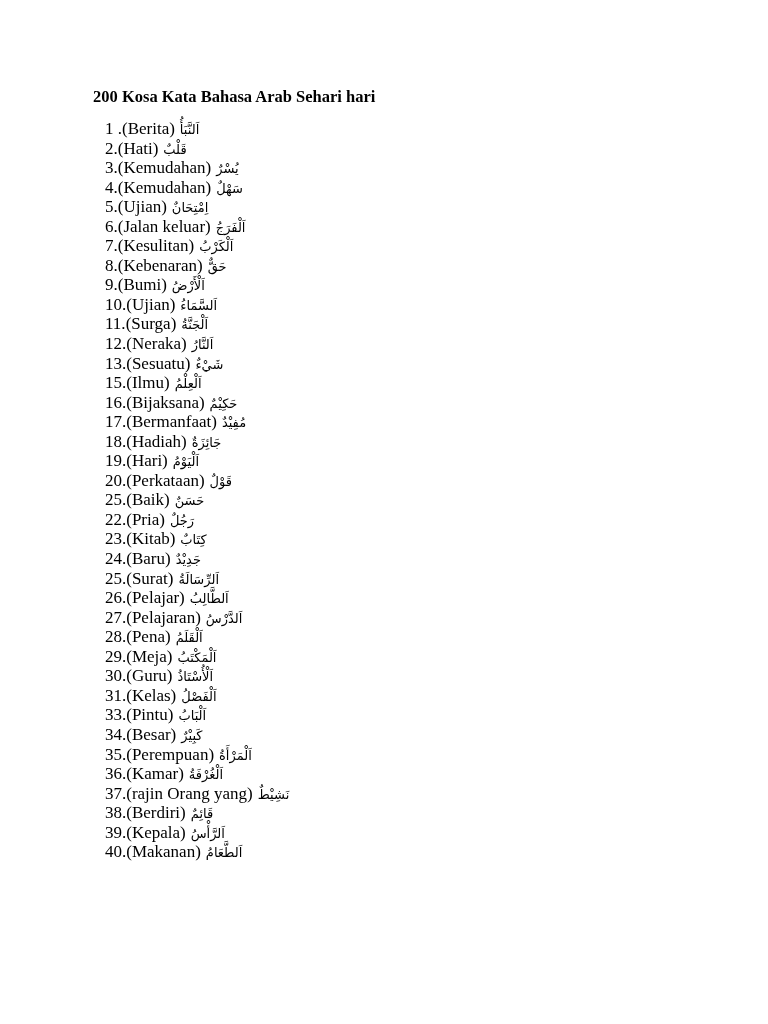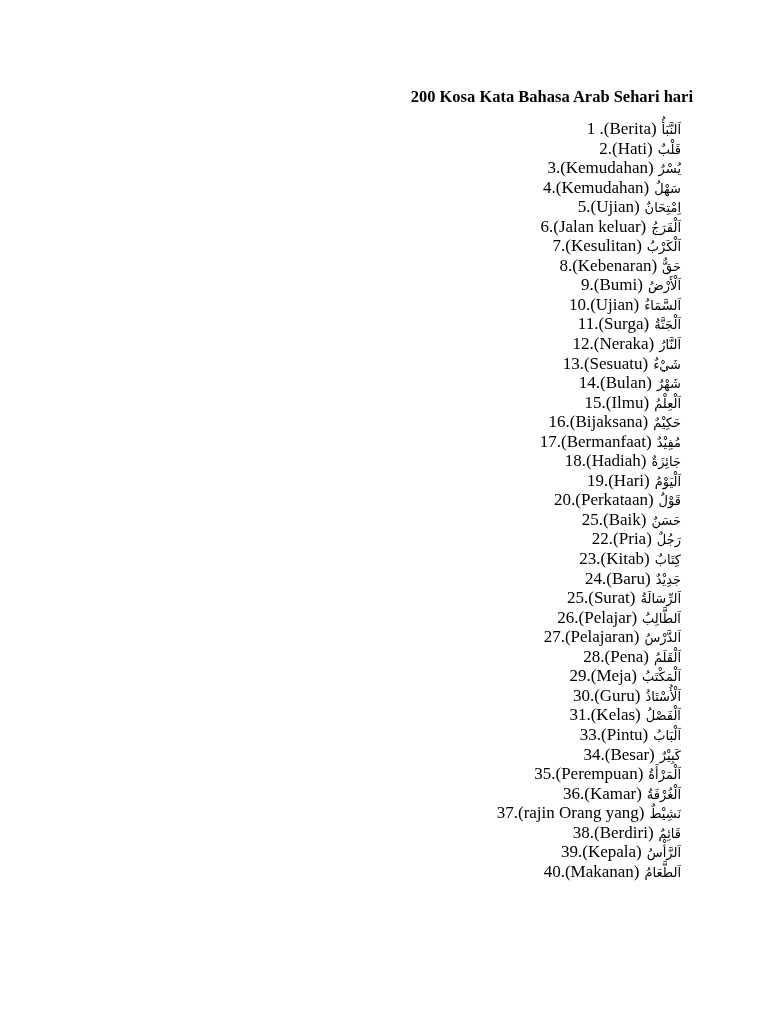--- a/index.html
+++ b/index.html
@@ -13,21 +13,20 @@
       position: relative;
       overflow: hidden;
       font-family: "Liberation Serif", "DejaVu Serif", serif;
       color: #000000;
     }
     .page {
       position: absolute;
       left: 93px;
       top: 87px;
       width: 600px;
-      text-align: right;
     }
     .doc-title {
       font-weight: bold;
       font-size: 16.5px;
       line-height: 20px;
       margin: 0;
       white-space: nowrap;
     }
     .subtitle {
       margin-top: 16px;
@@ -66,21 +65,20 @@
       <li class="entry"><span class="num">4.</span><span class="meaning">(Kemudahan)</span><span class="arabic" dir="rtl" lang="ar">سَهْلٌ</span></li>
       <li class="entry"><span class="num">5.</span><span class="meaning">(Ujian)</span><span class="arabic" dir="rtl" lang="ar">اِمْتِحَانٌ</span></li>
       <li class="entry"><span class="num">6.</span><span class="meaning">(Jalan keluar)</span><span class="arabic" dir="rtl" lang="ar">اَلْفَرَجُ</span></li>
       <li class="entry"><span class="num">7.</span><span class="meaning">(Kesulitan)</span><span class="arabic" dir="rtl" lang="ar">اَلْكَرْبُ</span></li>
       <li class="entry"><span class="num">8.</span><span class="meaning">(Kebenaran)</span><span class="arabic" dir="rtl" lang="ar">حَقٌّ</span></li>
       <li class="entry"><span class="num">9.</span><span class="meaning">(Bumi)</span><span class="arabic" dir="rtl" lang="ar">اَلْأَرْضُ</span></li>
       <li class="entry"><span class="num">10.</span><span class="meaning">(Ujian)</span><span class="arabic" dir="rtl" lang="ar">اَلسَّمَاءُ</span></li>
       <li class="entry"><span class="num">11.</span><span class="meaning">(Surga)</span><span class="arabic" dir="rtl" lang="ar">اَلْجَنَّةُ</span></li>
       <li class="entry"><span class="num">12.</span><span class="meaning">(Neraka)</span><span class="arabic" dir="rtl" lang="ar">اَلنَّارُ</span></li>
       <li class="entry"><span class="num">13.</span><span class="meaning">(Sesuatu)</span><span class="arabic" dir="rtl" lang="ar">شَيْءٌ</span></li>
-      <li class="entry"><span class="num">14.</span><span class="meaning">(Bulan)</span><span class="arabic" dir="rtl" lang="ar">شَهْرٌ</span></li>
       <li class="entry"><span class="num">15.</span><span class="meaning">(Ilmu)</span><span class="arabic" dir="rtl" lang="ar">اَلْعِلْمُ</span></li>
       <li class="entry"><span class="num">16.</span><span class="meaning">(Bijaksana)</span><span class="arabic" dir="rtl" lang="ar">حَكِيْمٌ</span></li>
       <li class="entry"><span class="num">17.</span><span class="meaning">(Bermanfaat)</span><span class="arabic" dir="rtl" lang="ar">مُفِيْدٌ</span></li>
       <li class="entry"><span class="num">18.</span><span class="meaning">(Hadiah)</span><span class="arabic" dir="rtl" lang="ar">جَائِزَةٌ</span></li>
       <li class="entry"><span class="num">19.</span><span class="meaning">(Hari)</span><span class="arabic" dir="rtl" lang="ar">اَلْيَوْمُ</span></li>
       <li class="entry"><span class="num">20.</span><span class="meaning">(Perkataan)</span><span class="arabic" dir="rtl" lang="ar">قَوْلٌ</span></li>
       <li class="entry"><span class="num">25.</span><span class="meaning">(Baik)</span><span class="arabic" dir="rtl" lang="ar">حَسَنٌ</span></li>
       <li class="entry"><span class="num">22.</span><span class="meaning">(Pria)</span><span class="arabic" dir="rtl" lang="ar">رَجُلٌ</span></li>
       <li class="entry"><span class="num">23.</span><span class="meaning">(Kitab)</span><span class="arabic" dir="rtl" lang="ar">كِتَابٌ</span></li>
       <li class="entry"><span class="num">24.</span><span class="meaning">(Baru)</span><span class="arabic" dir="rtl" lang="ar">جَدِيْدٌ</span></li>

